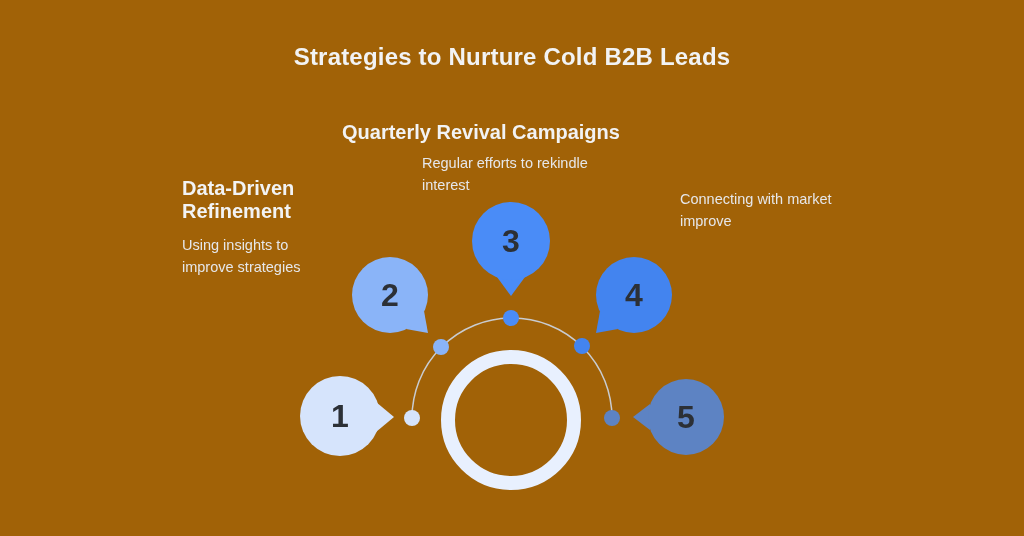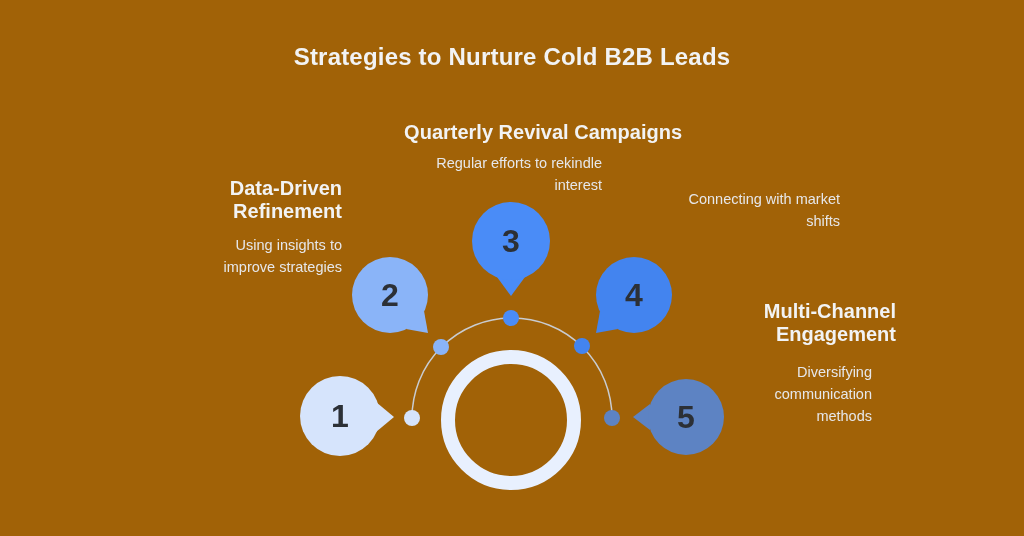--- a/index.html
+++ b/index.html
@@ -14,21 +14,21 @@
   .title{
     position:absolute;
     left:0;top:43px;width:1024px;
     text-align:center;
     font-size:24px;font-weight:bold;
     color:#f2f3f4;
     margin:0;letter-spacing:0.2px;
   }
   .label{
     position:absolute;
-    text-align:right;
+    text-align:left;
   }
   .label h2{
     margin:0;
     font-size:20px;
     line-height:1.16;
     font-weight:bold;
     color:#f2f3f4;
   }
   .label p{
     margin:12px 0 0;
@@ -62,27 +62,23 @@
     <h2>Data-Driven Refinement</h2>
     <p>Using insights to improve strategies</p>
   </section>
 
   <section class="label" id="lbl-3">
     <h2>Quarterly Revival Campaigns</h2>
     <p>Regular efforts to rekindle interest</p>
   </section>
 
   <section class="label" id="lbl-4">
-    <p>Connecting with market shifts</p>
+    <p>Connecting with market improve</p>
   </section>
 
-  <section class="label" id="lbl-5">
-    <h2>Multi-Channel Engagement</h2>
-    <p>Diversifying communication methods</p>
-  </section>
 
   <svg class="diagram-svg" width="1024" height="536" viewBox="0 0 1024 536">
 
     <path d="M 412 418 A 100 100 0 0 1 612 418" fill="none" stroke="#c9ccd1" stroke-width="1.5"></path>
 
     <circle cx="511" cy="420" r="63" fill="none" stroke="#e8f0fe" stroke-width="14"></circle>
 
     <circle cx="412" cy="418" r="8" fill="#d6e4fc"></circle>
     <circle cx="441" cy="347" r="8" fill="#8ab4f8"></circle>
     <circle cx="511" cy="318" r="8" fill="#4a8cf7"></circle>

